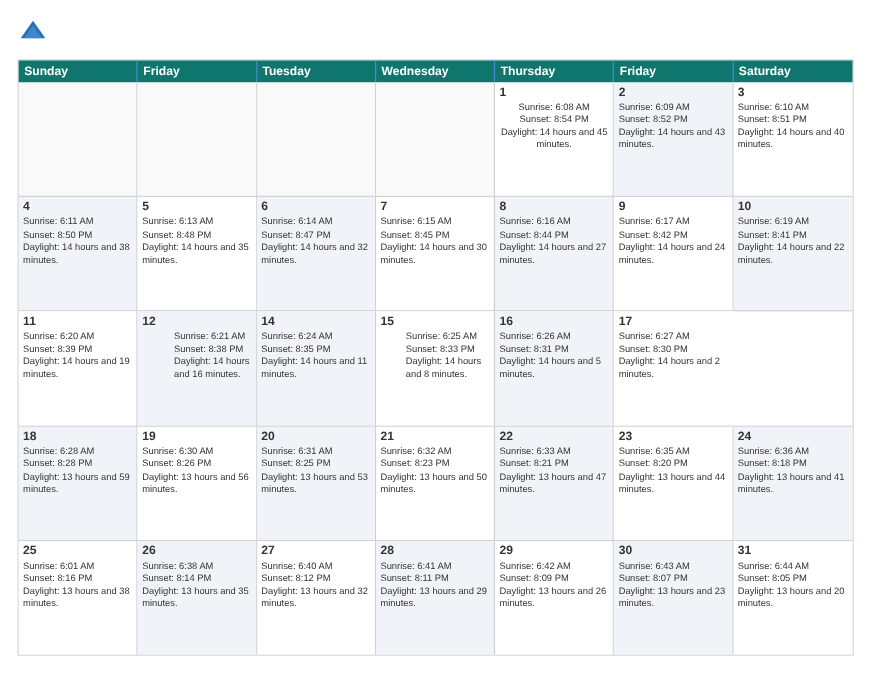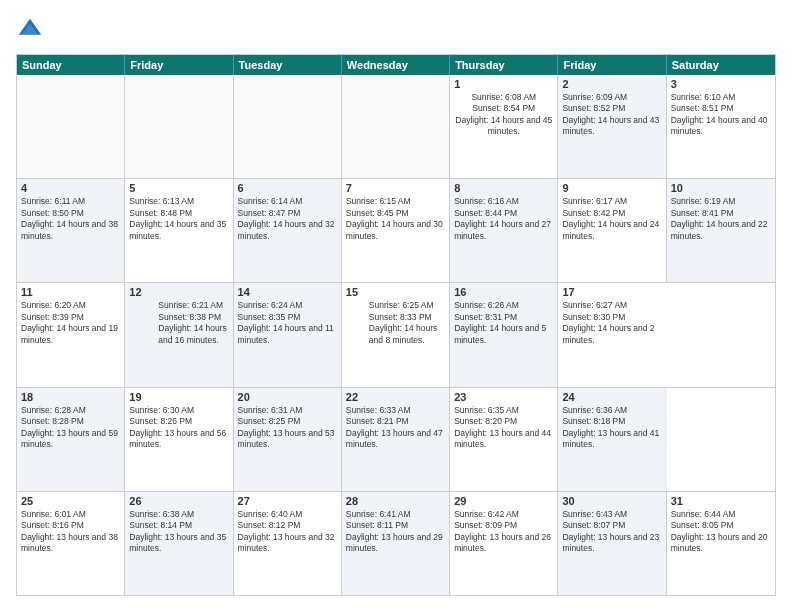--- a/index.html
+++ b/index.html
@@ -257,20 +257,26 @@
             <div class="cell-text" style="white-space: pre-line;">Sunrise: 6:30 AM
 Sunset: 8:26 PM
 Daylight: 13 hours and 56 minutes.</div>
           </div>
           <div class="cal-cell shaded">
             <div class="day-num">20</div>
             <div class="cell-text" style="white-space: pre-line;">Sunrise: 6:31 AM
 Sunset: 8:25 PM
 Daylight: 13 hours and 53 minutes.</div>
           </div>
+          <div class="cal-cell">
+            <div class="day-num">21</div>
+            <div class="cell-text" style="white-space: pre-line;">Sunrise: 6:32 AM
+Sunset: 8:23 PM
+Daylight: 13 hours and 50 minutes.</div>
+          </div>
           <div class="cal-cell shaded">
             <div class="day-num">22</div>
             <div class="cell-text" style="white-space: pre-line;">Sunrise: 6:33 AM
 Sunset: 8:21 PM
 Daylight: 13 hours and 47 minutes.</div>
           </div>
           <div class="cal-cell">
             <div class="day-num">23</div>
             <div class="cell-text" style="white-space: pre-line;">Sunrise: 6:35 AM
 Sunset: 8:20 PM

